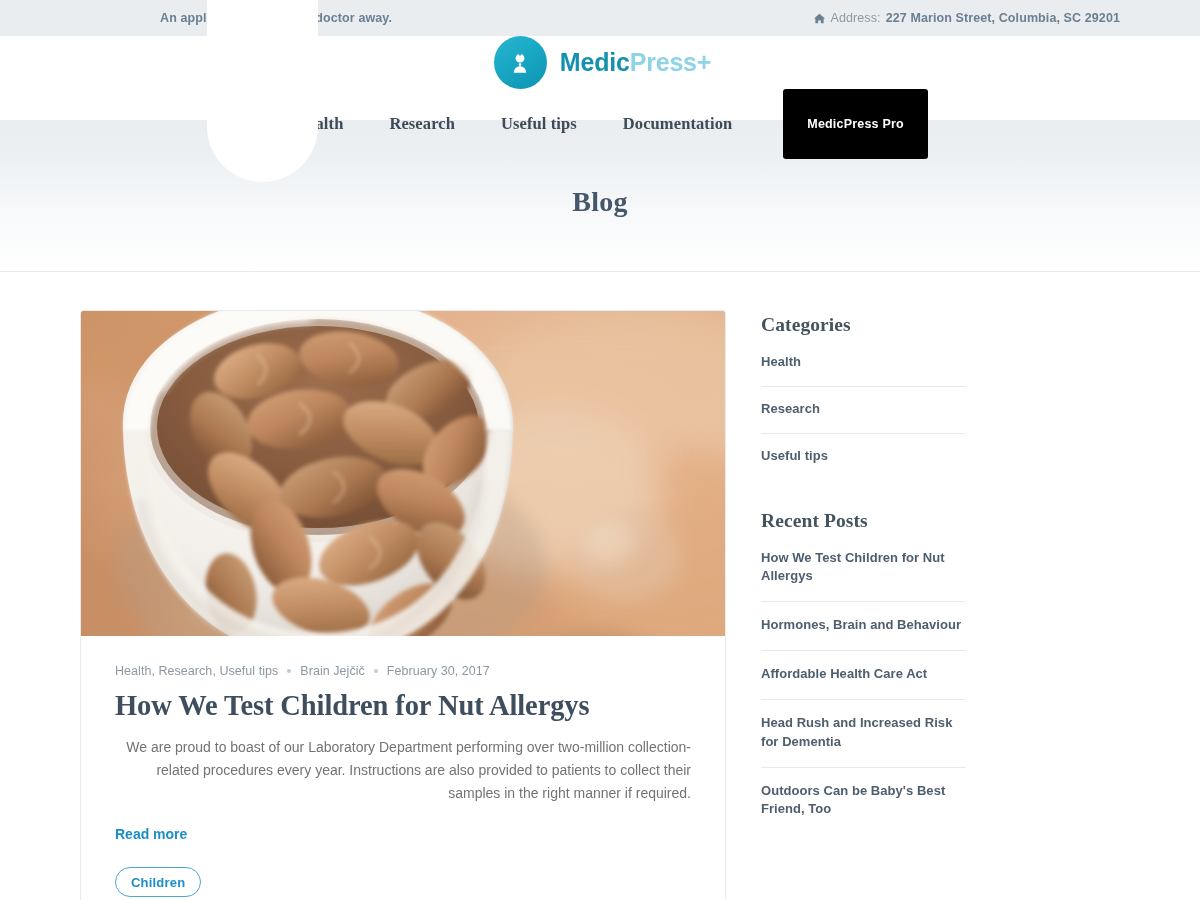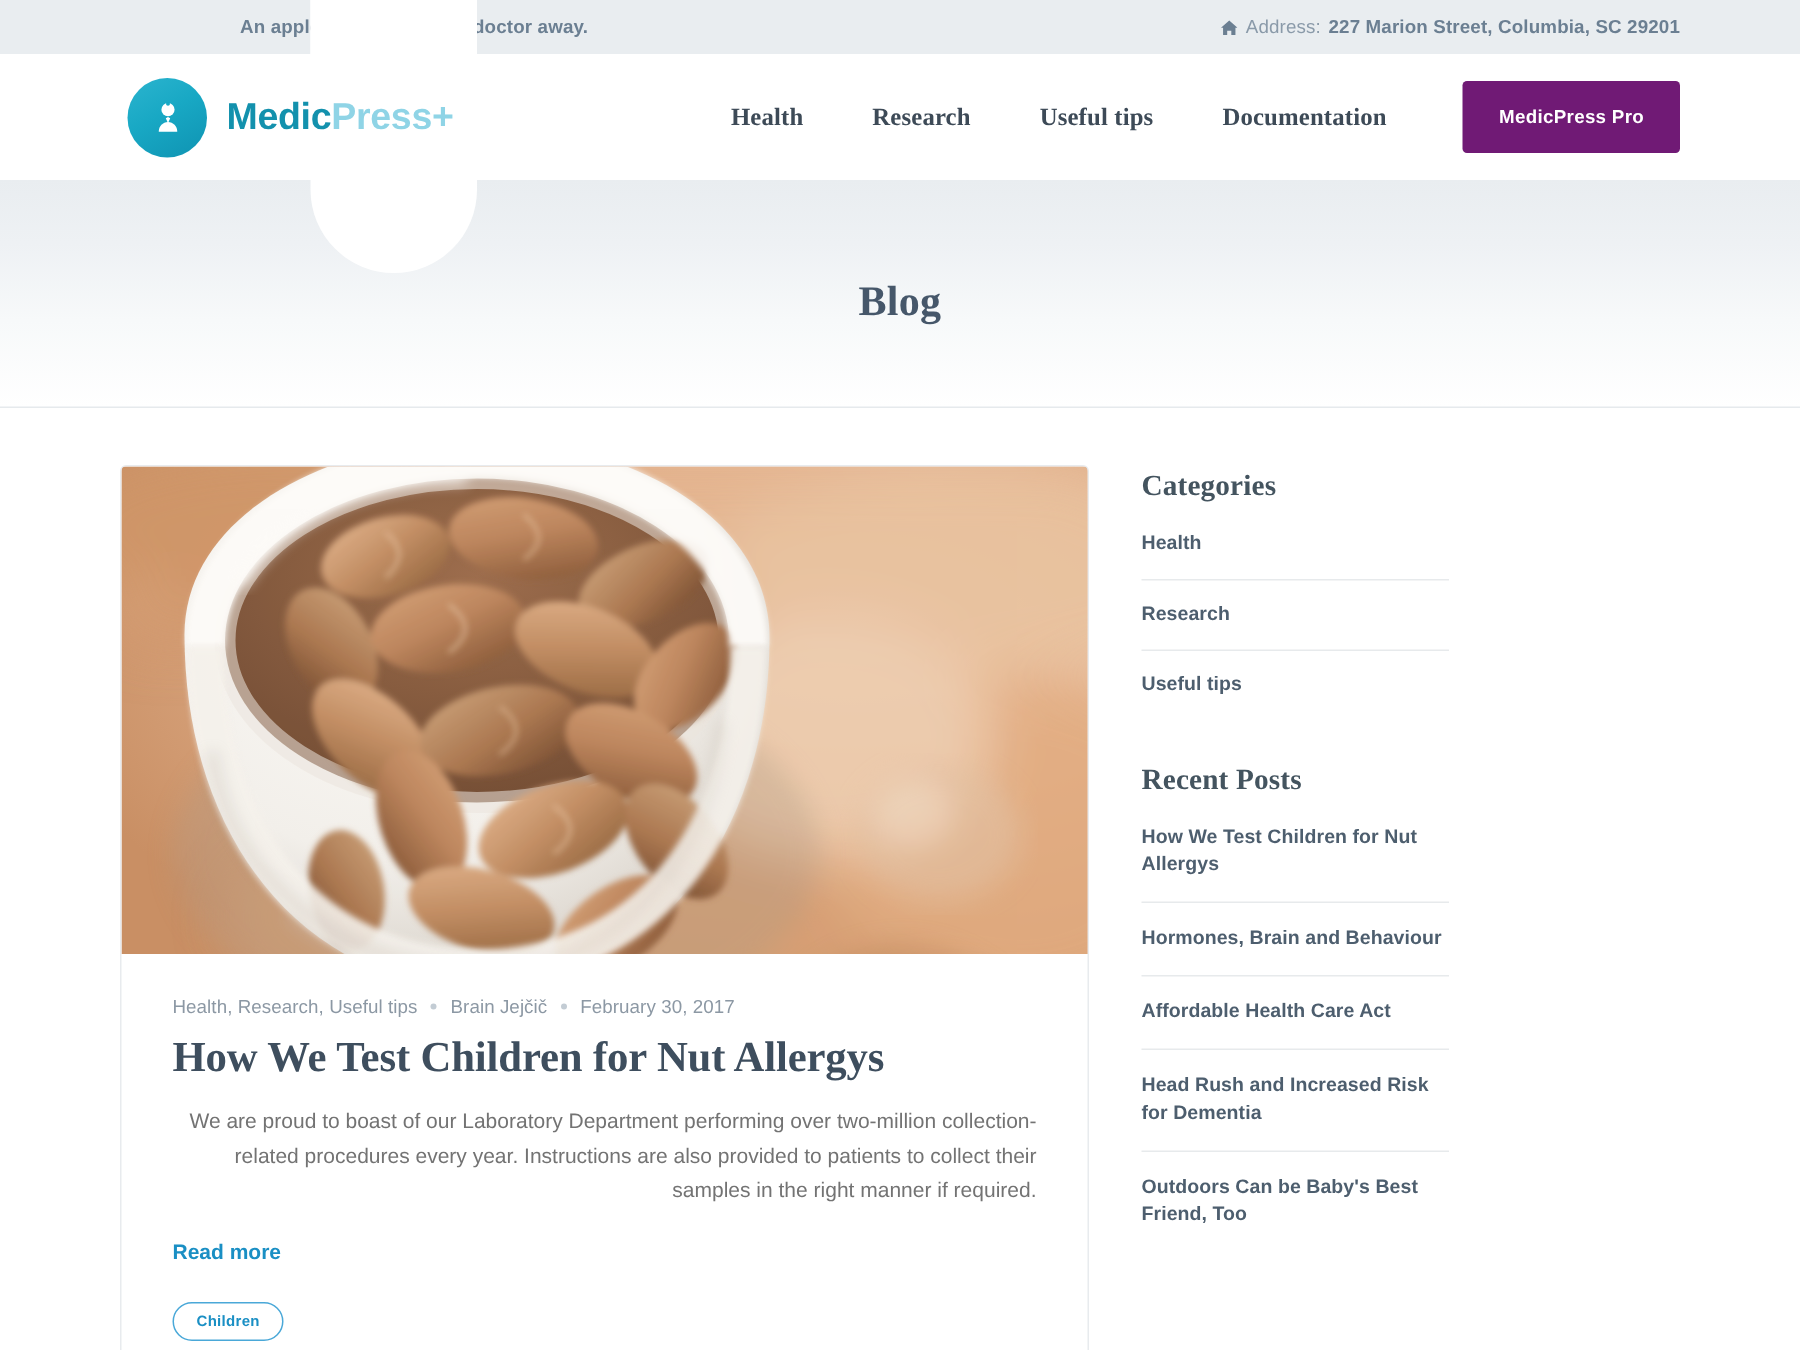--- a/index.html
+++ b/index.html
@@ -58,20 +58,21 @@
     z-index: 2;
   }
   .header-inner {
     width: 1040px;
     margin: 0 auto;
     height: 84px;
     display: flex;
     align-items: center;
     justify-content: space-between;
     position: relative;
+    flex-direction: column;
   }
 
   
   .blob {
     position: absolute;
     left: 127px;
     top: -36px;
     width: 111px;
     height: 182px;
     background: #ffffff;
@@ -123,25 +124,25 @@
     font-size: 16.5px;
     font-weight: bold;
     color: #3d4a57;
     padding: 0 23px;
     cursor: pointer;
     white-space: nowrap;
     letter-spacing: .1px;
   }
   .nav-cta {
     margin-left: 28px;
-    background: #701a75;
+    background: #000000;
     color: #ffffff;
     font-size: 12.5px;
     font-weight: bold;
-    padding: 17px 24px;
+    padding: 28px 24px;
     border-radius: 3px;
     cursor: pointer;
     white-space: nowrap;
     letter-spacing: .2px;
   }
 
   
   .title-band {
     position: relative;
     height: 152px;
@@ -226,21 +227,21 @@
     font-size: 14px;
     font-weight: bold;
     color: #1a8fc4;
     cursor: pointer;
   }
   .tags { margin-top: 24px; }
   .tag {
     display: inline-block;
     border: 1px solid #4aa8d8;
     color: #1a8fc4;
-    font-size: 10px;
+    font-size: 13px;
     font-weight: bold;
     padding: 7px 15px 6px;
     border-radius: 20px;
     cursor: pointer;
     letter-spacing: .2px;
   }
 
   
   .search-box {
     background: #eaedf0;

